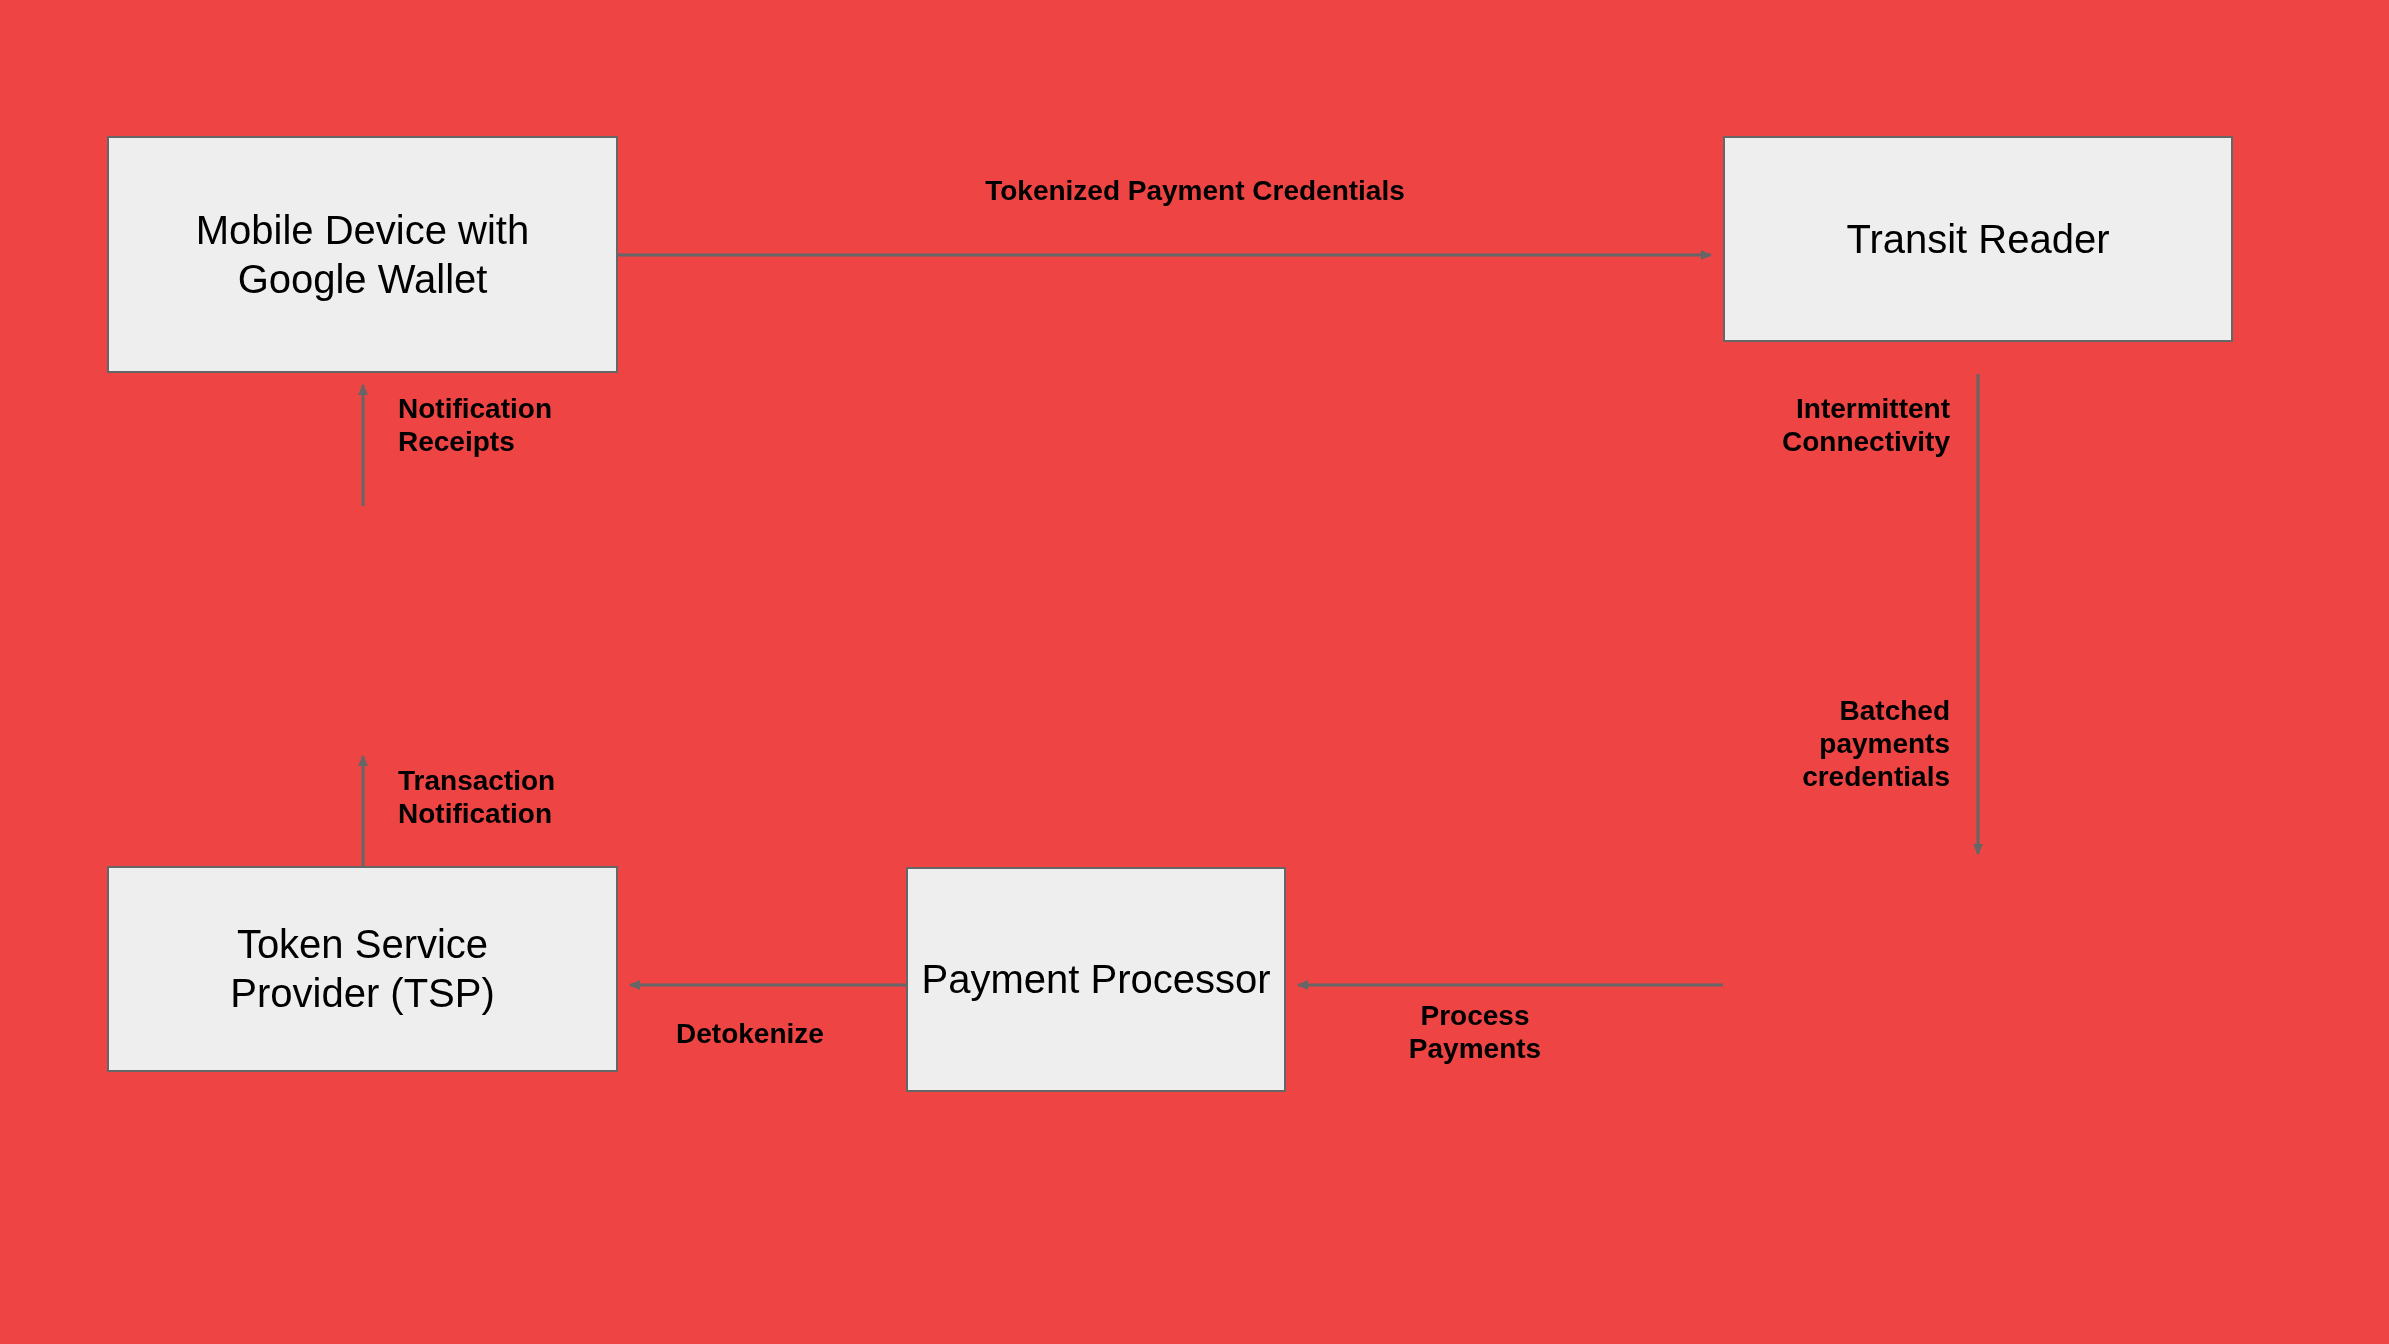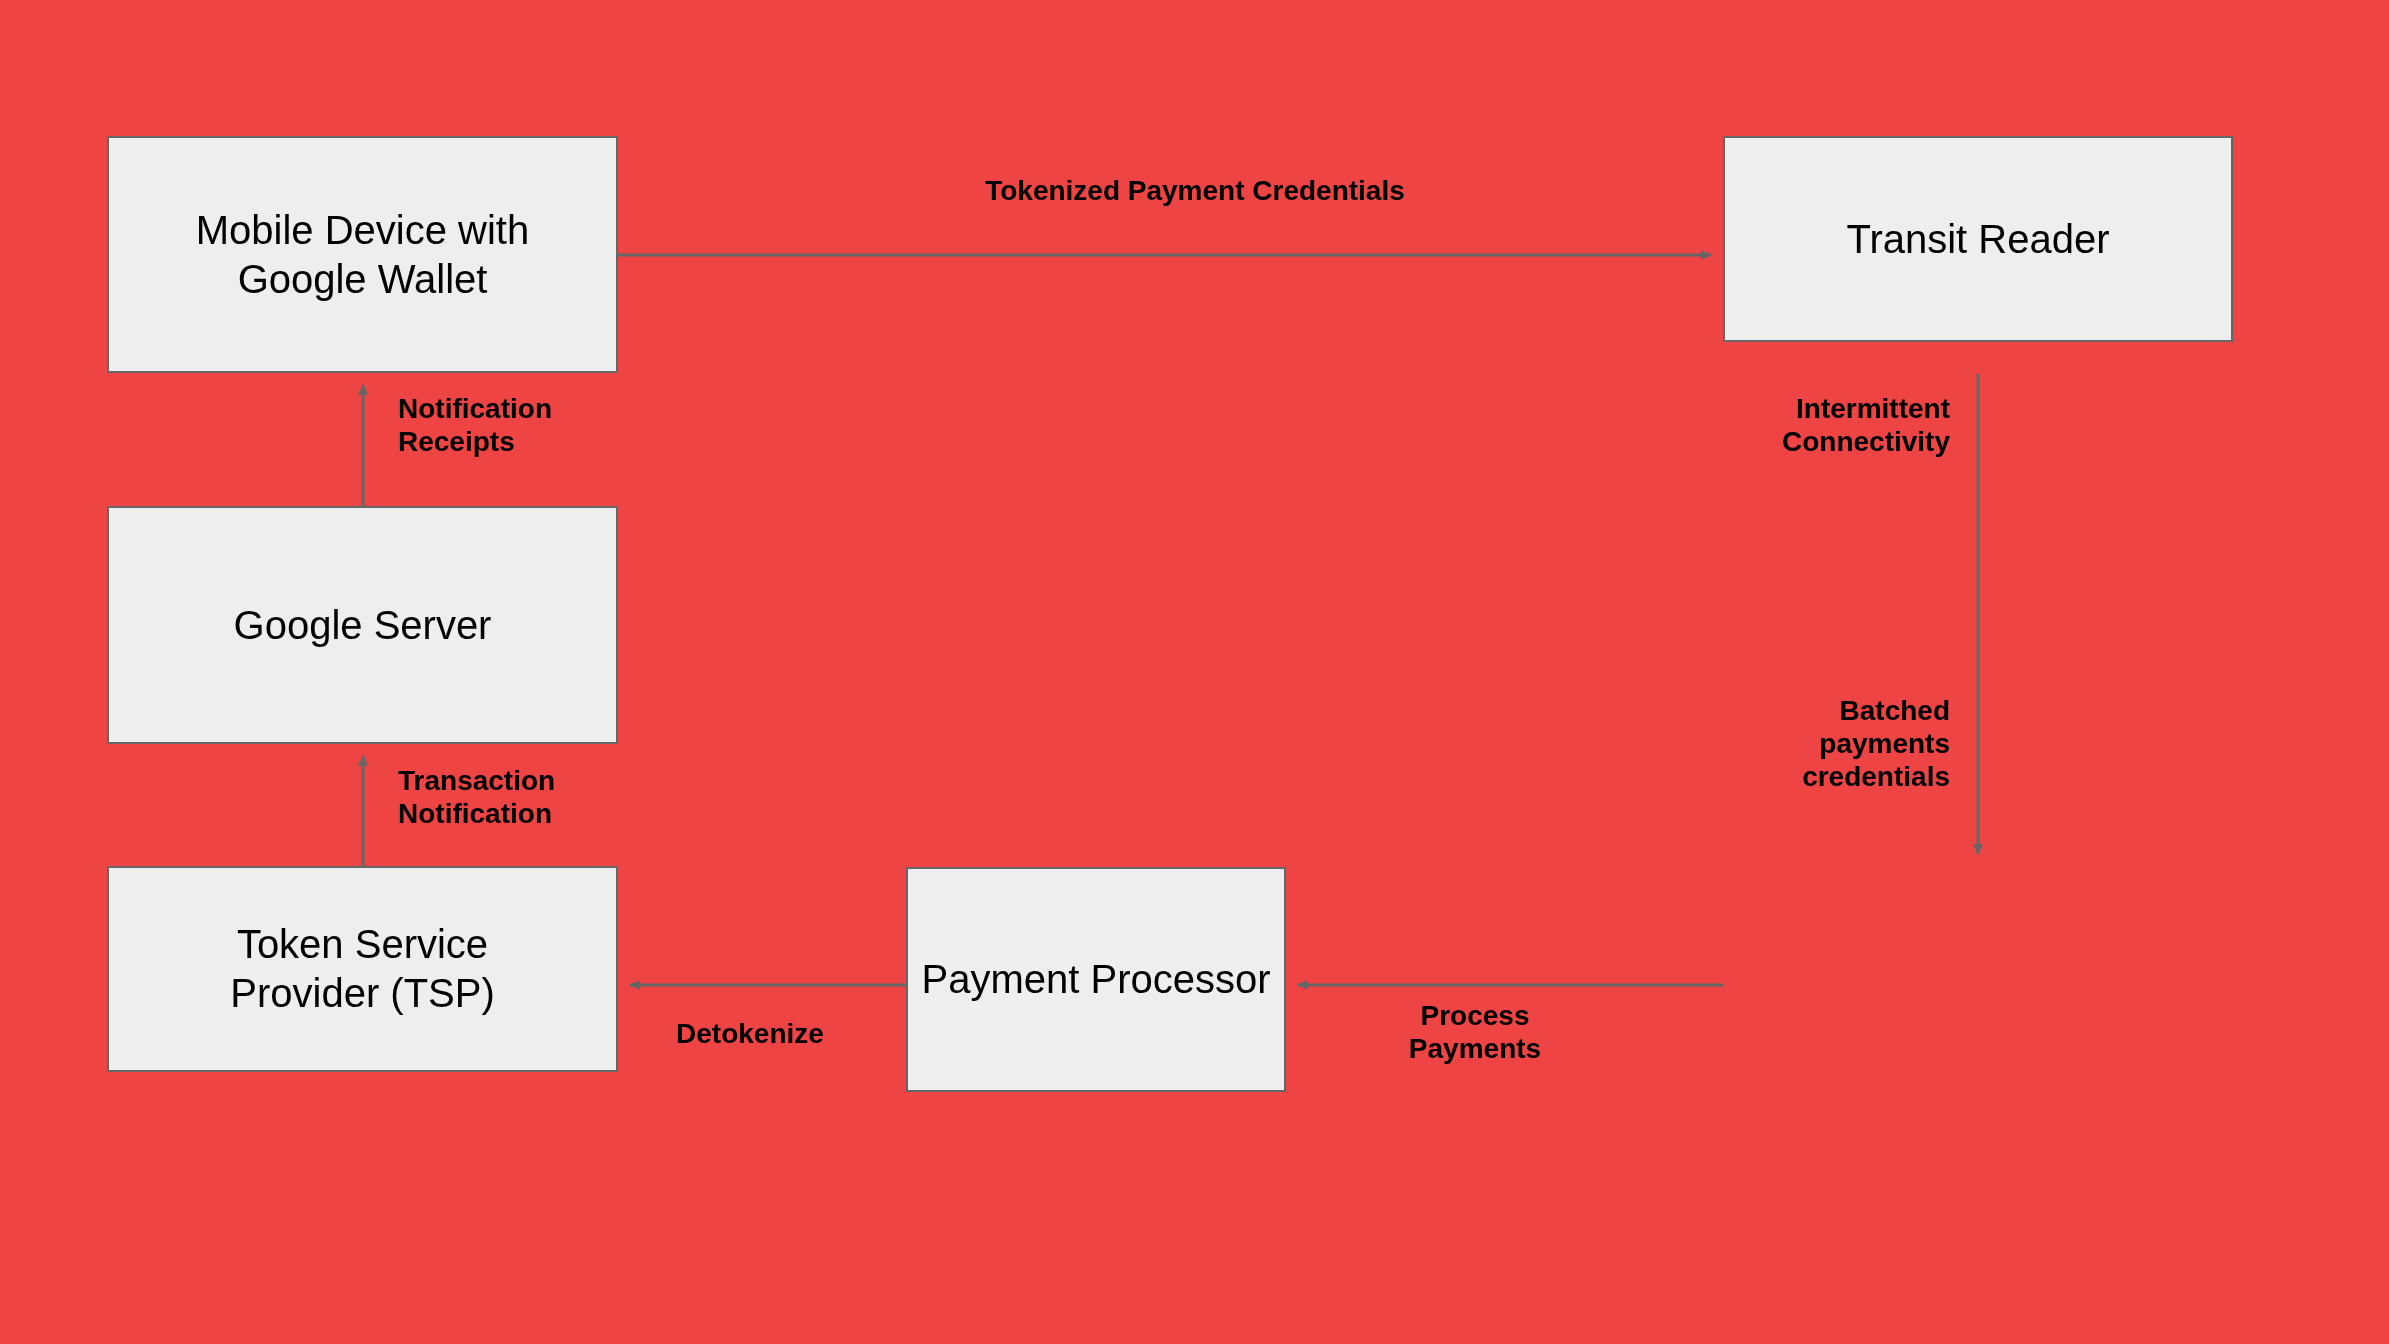--- a/index.html
+++ b/index.html
@@ -113,23 +113,20 @@
     <g>
       <line x1="363" y1="506" x2="363" y2="385" stroke="#666666" stroke-width="3" marker-end="url(#arrow-u)"></line>
     </g>
   </svg>
 
   <div class="node" id="node-mobile-device" style="left:107px; top:136px; width:511px; height:237px;">
     <span class="node-label">Mobile Device with
 Google Wallet</span>
   </div>
 
-  <div class="node" id="node-google-server" style="left:107px; top:506px; width:511px; height:238px;">
-    <span class="node-label">Google Server</span>
-  </div>
 
   <div class="node" id="node-token-service-provider" style="left:107px; top:866px; width:511px; height:206px;">
     <span class="node-label">Token Service
 Provider (TSP)</span>
   </div>
 
   <div class="node" id="node-payment-processor" style="left:906px; top:867px; width:380px; height:225px;">
     <span class="node-label">Payment Processor</span>
   </div>
 

